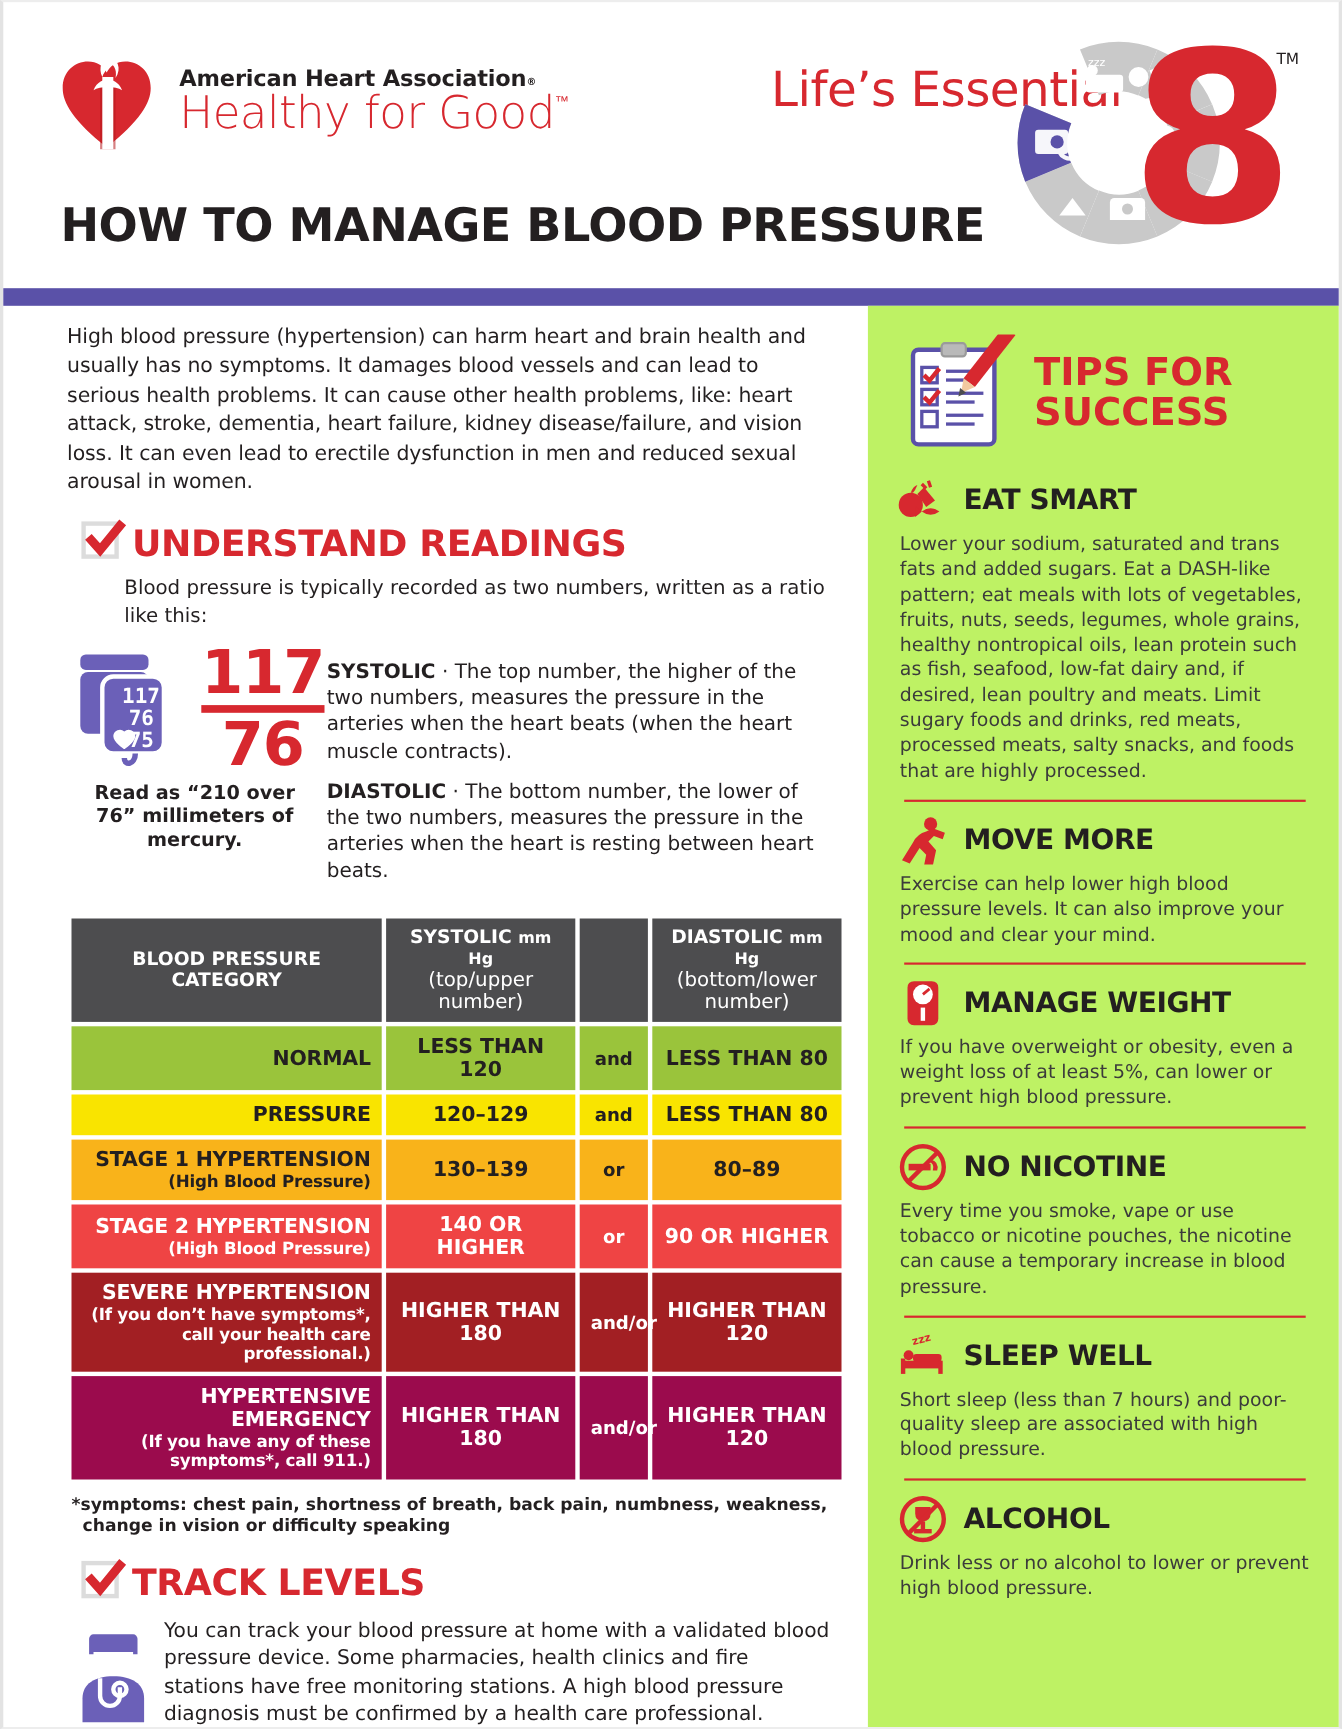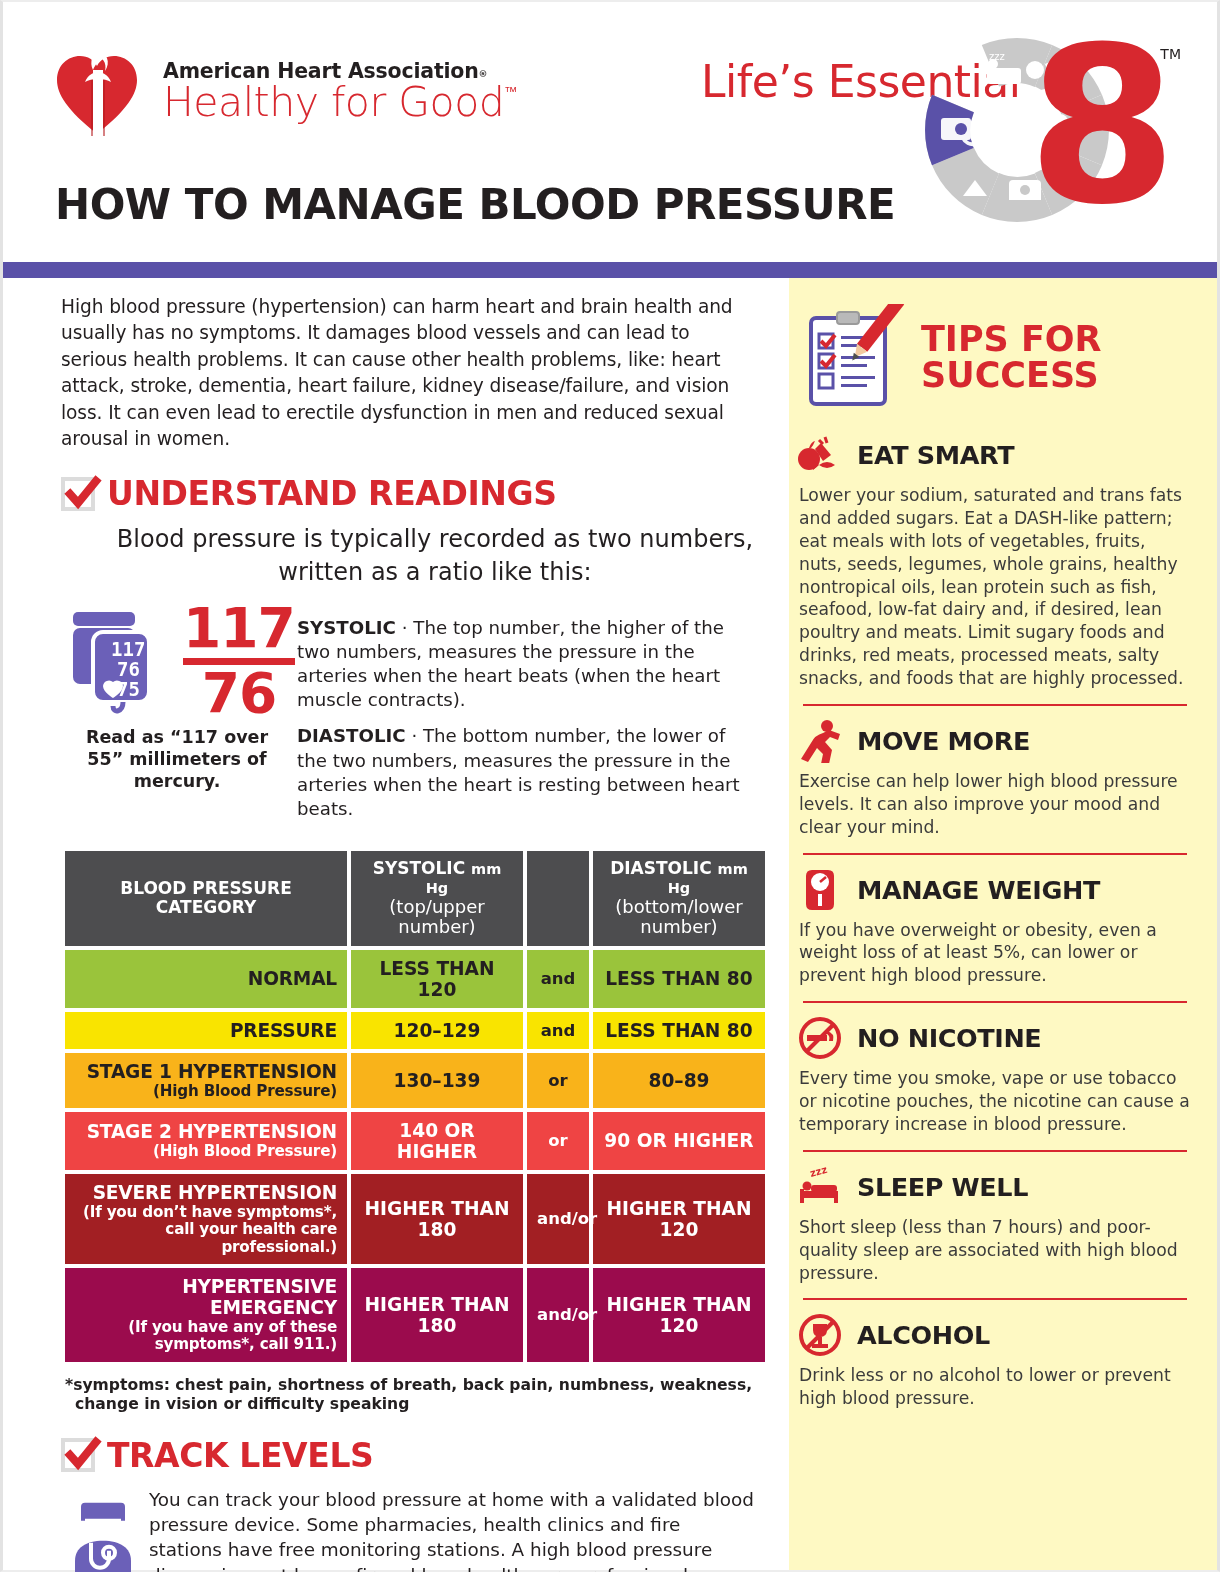--- a/index.html
+++ b/index.html
@@ -38,34 +38,34 @@
   .title { position: absolute; left: 52px; top: 178px; font-size: 42px; font-weight: 800;
            letter-spacing: -0.5px; color:#231f20;
            font-family:"DejaVu Sans","Liberation Sans",sans-serif; }
 
   .purple-bar { position:absolute; left:0; top:260px; width: 1214px; height: 16px; background:#5a51a8; }
 
   
   .content { position: absolute; top: 276px; left: 0; width: 1214px; height: 1292px; }
   .left-col { position:absolute; left: 0; top: 0; width: 786px; height: 1292px; padding: 16px 32px 0 58px; }
   .right-col { position:absolute; left: 786px; top: 0; width: 428px; height: 1292px;
-               background: #fef9c3; padding: 26px 24px 0 8px; }
+               background: #bef264; padding: 26px 24px 0 27px; }
 
   
   .intro { font-size: 18.6px; line-height: 1.42; color:#231f20; letter-spacing:-0.1px; }
 
   
-  .sec-head { display:flex; align-items:center; margin-top: 22px; }
+  .sec-head { display:flex; margin-top: 22px; margin-left: 13px; }
   .checkbox { width: 34px; height: 34px; border: 4px solid #dcdcdc; background:#fff;
               position: relative; flex: 0 0 auto; }
   .checkbox svg { position:absolute; left:-2px; top:-7px; }
   .sec-title { font-size: 33px; font-weight: 800; color:#d7282f; margin-left: 12px;
                letter-spacing: -0.4px; font-family:"DejaVu Sans","Liberation Sans",sans-serif; }
 
-  .sub-para { font-size: 24px; line-height: 1.38; margin: 10px 0 0 52px; text-align: center; }
+  .sub-para { font-size: 18px; line-height: 1.38; margin: 10px 0 0 52px; }
 
   
   .reading { display:flex; margin-top: 12px; }
   .reading-left { width: 226px; flex:0 0 auto; padding-left: 6px; }
   .reading-row { display:flex; align-items:flex-start; }
   .bp-device { width: 108px; height: 112px; flex:0 0 auto; margin-top:4px;}
   .ratio { margin-left: 8px; text-align:center; color:#d7282f; font-weight:800;
            font-family:"DejaVu Sans","Liberation Sans",sans-serif; }
   .ratio .num { font-size: 55px; line-height: 0.95; letter-spacing:-1px; }
   .ratio .bar { height: 7px; background:#d7282f; margin: 4px 0 2px; }
@@ -212,21 +212,21 @@
               <text x="50" y="90" font-size="19" font-weight="700" fill="#ffffff" font-family="DejaVu Sans Mono, monospace">75</text>
               <path d="M36 80 a6 6 0 0 1 10 -4 a6 6 0 0 1 10 4 c0 6 -10 12 -10 12 s-10 -6 -10 -12z" fill="#ffffff"></path>
               <path d="M56 96 c0 10 -10 12 -10 4" stroke="#6b60b8" stroke-width="5" fill="none"></path>
             </svg>
             <div class="ratio">
               <div class="num">117</div>
               <div class="bar"></div>
               <div class="num">76</div>
             </div>
           </div>
-          <div class="read-as">Read as “117 over 55” millimeters of mercury.</div>
+          <div class="read-as">Read as “210 over 76” millimeters of mercury.</div>
         </div>
 
         <div class="reading-right">
           <p class="def"><b>SYSTOLIC</b><span> · The top number, the higher of the two numbers, measures the pressure in the arteries when the heart beats (when the heart muscle contracts).</span></p>
           <p class="def"><b>DIASTOLIC</b><span> · The bottom number, the lower of the two numbers, measures the pressure in the arteries when the heart is resting between heart beats.</span></p>
         </div>
       </div>
 
       <table class="bp">
         <colgroup>

